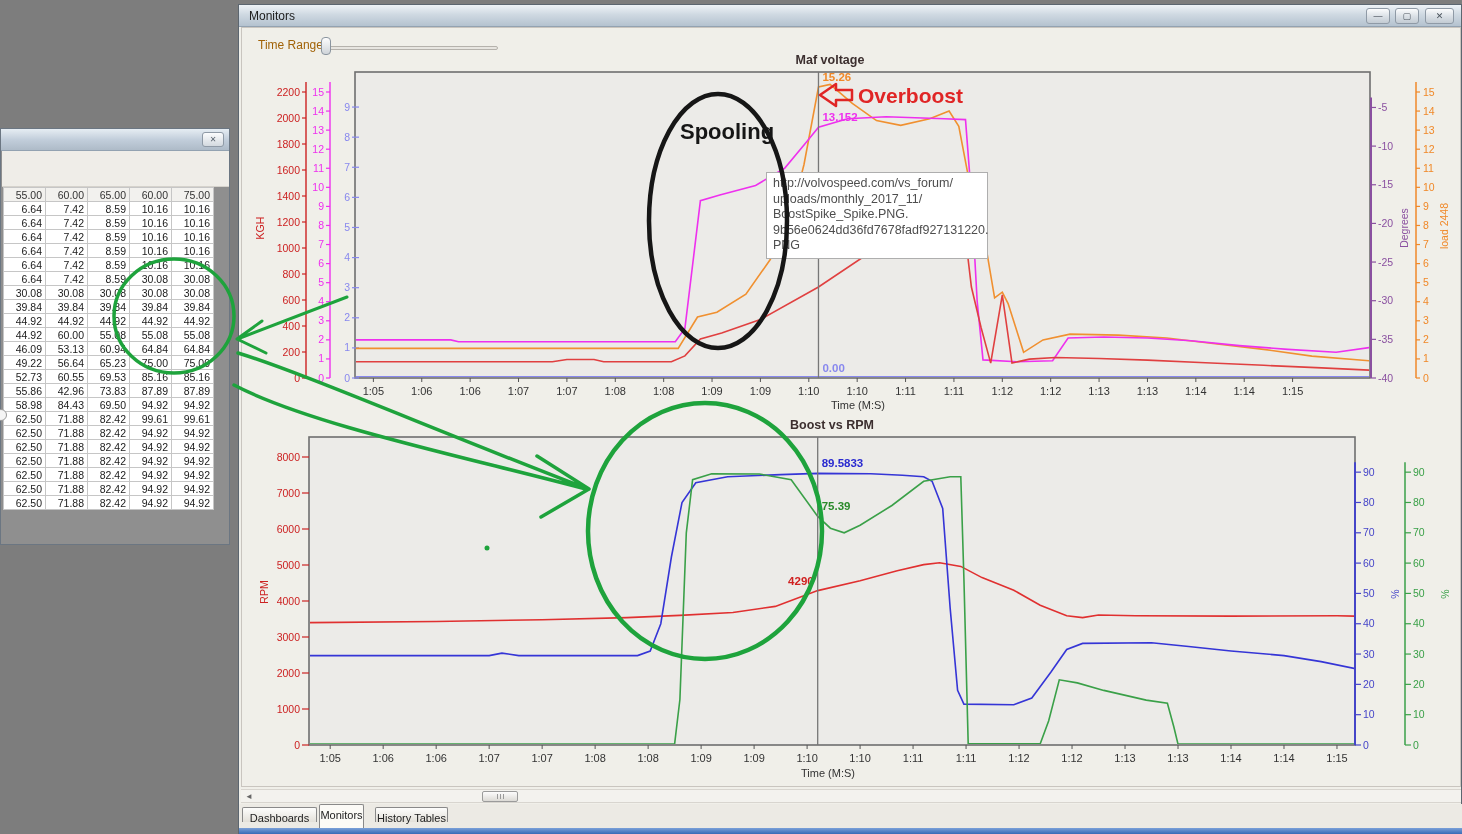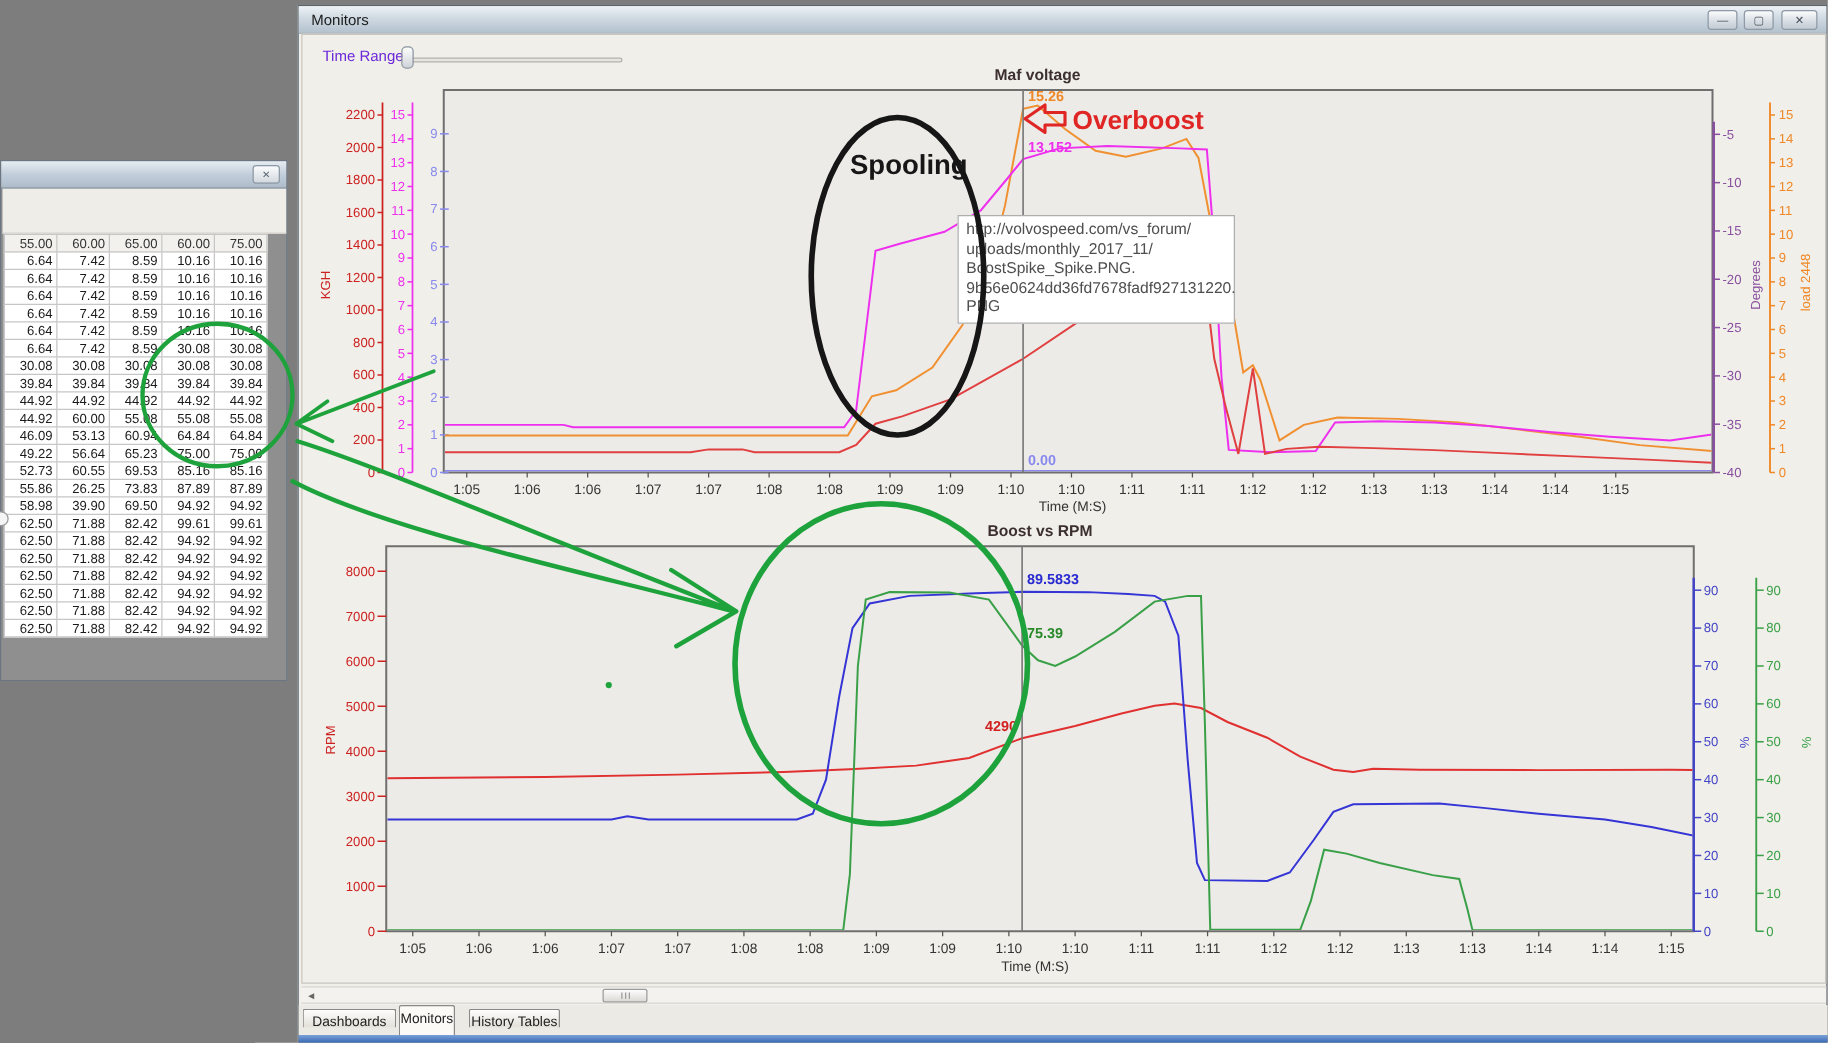--- a/index.html
+++ b/index.html
@@ -12,21 +12,21 @@
     border:1px solid #5c6670; background:#f0efe9; }
   #titlebar { left:0; top:0; width:100%; height:22px;
     background:linear-gradient(#eef3f7,#cfd9e2 45%,#b4c2cf);
     border-bottom:1px solid #93a2b1; }
   #title-text { left:10px; top:4px; font-size:12px; color:#1c1c1c; }
   .winbtn { top:3px; width:24px; height:16px; border:1px solid #8f9aa6; border-radius:3px;
     background:linear-gradient(#fbfcfd,#d9dfe5 55%,#c3cbd3);
     color:#4a535c; font-size:9px; text-align:center; line-height:14px; }
   #client { left:2px; top:22px; width:1220px; height:760px; background:#f0efe9;
     border:1px solid #c9c5bf; }
-  #toolbar-label { left:19px; top:33px; font-size:12px; color:#6d28d9; }
+  #toolbar-label { left:19px; top:33px; font-size:12px; color:#a16207; }
   #slider-track { left:83px; top:41px; width:176px; height:4px; background:#e7e5e0;
     border:1px solid #b5b2ac; border-radius:2px; }
   #slider-thumb { left:82px; top:32px; width:10px; height:18px;
     background:linear-gradient(#fdfdfd,#cfd4d9); border:1px solid #8b959f; border-radius:4px; }
 
   
   #hscroll { left:2px; top:784px; width:1220px; height:14px; background:#f3f2ee;
     border-top:1px solid #d8d5cf; border-bottom:1px solid #d8d5cf; }
   #hscroll-left { left:4px; top:2px; width:10px; height:10px; color:#666; font-size:8px; line-height:10px; }
   #hscroll-thumb { left:241px; top:1px; width:36px; height:11px; background:linear-gradient(#fcfcfc,#dcdad5);
@@ -169,28 +169,28 @@
         </tr>
         <tr>
           <td>52.73</td>
           <td>60.55</td>
           <td>69.53</td>
           <td>85.16</td>
           <td>85.16</td>
         </tr>
         <tr>
           <td>55.86</td>
-          <td>26.25</td>
+          <td>42.96</td>
           <td>73.83</td>
           <td>87.89</td>
           <td>87.89</td>
         </tr>
         <tr>
           <td>58.98</td>
-          <td>39.90</td>
+          <td>84.43</td>
           <td>69.50</td>
           <td>94.92</td>
           <td>94.92</td>
         </tr>
         <tr>
           <td>62.50</td>
           <td>71.88</td>
           <td>82.42</td>
           <td>99.61</td>
           <td>99.61</td>

